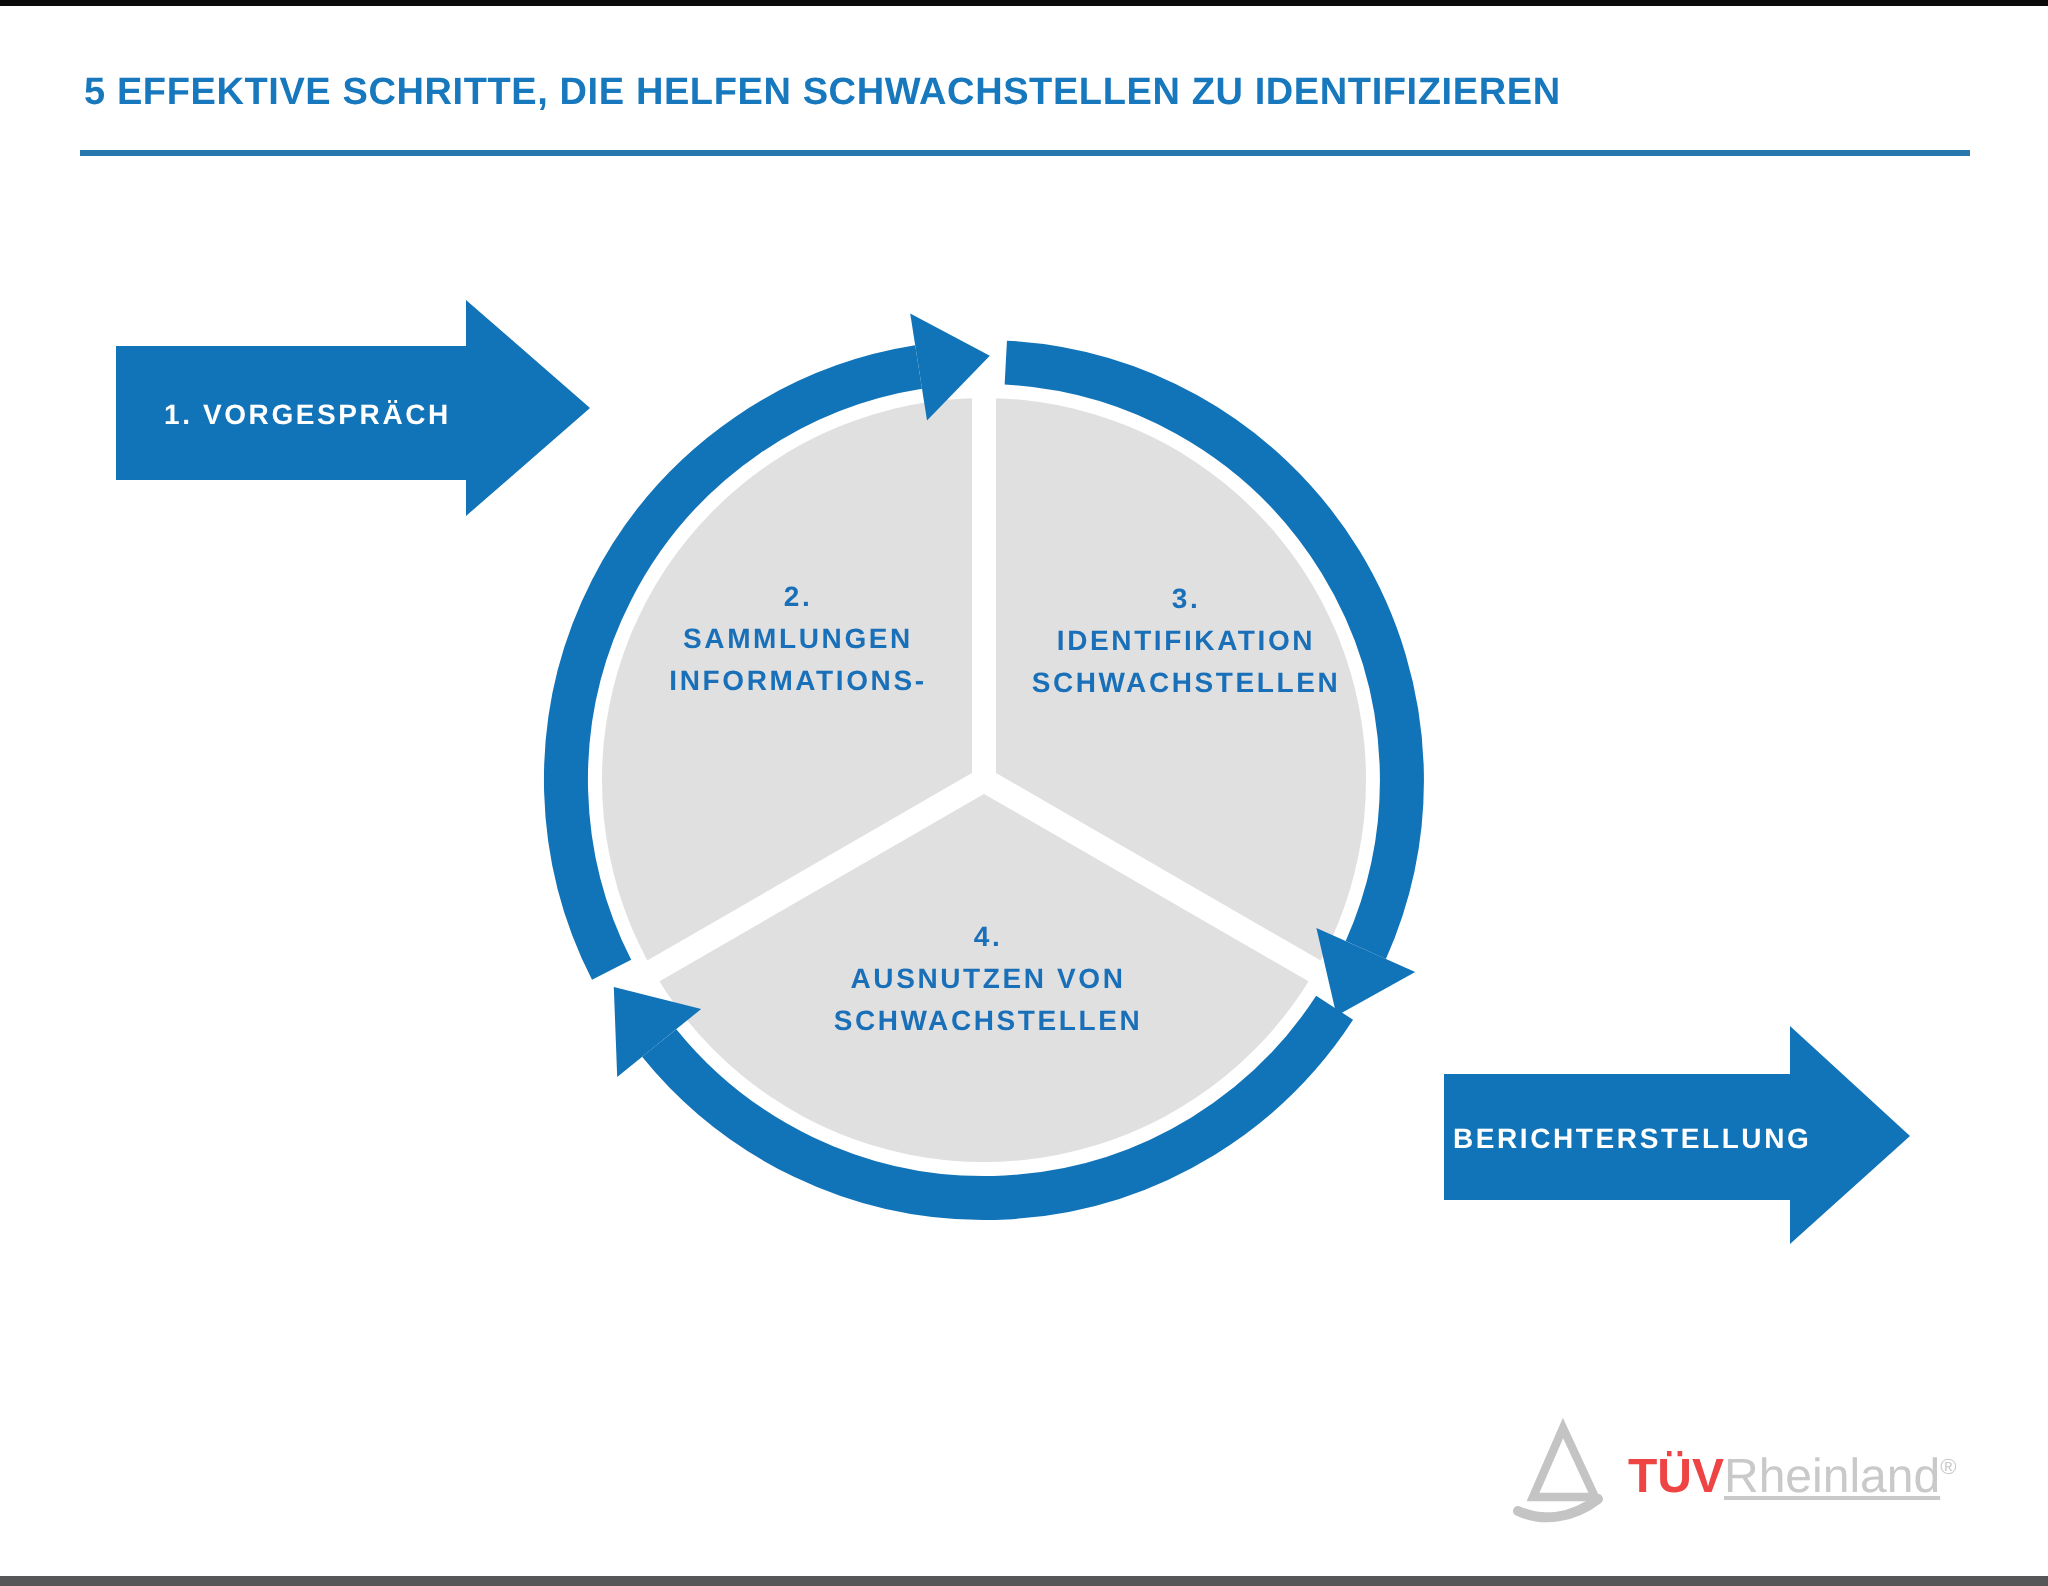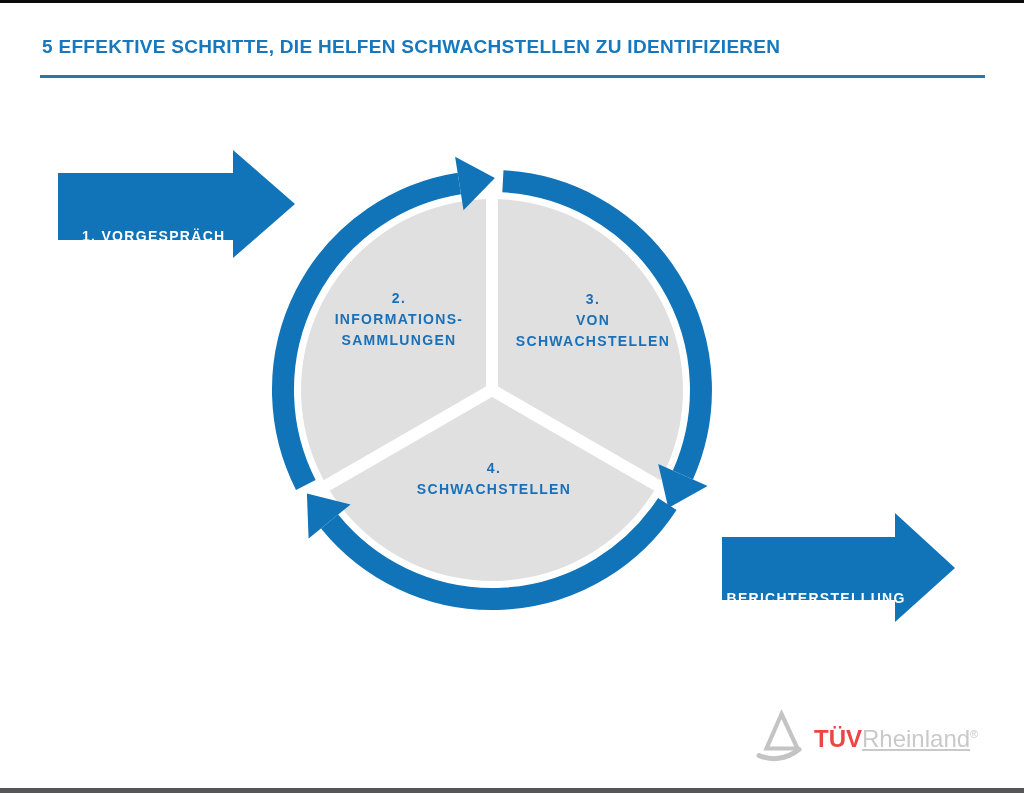--- a/index.html
+++ b/index.html
@@ -36,21 +36,20 @@
     position: absolute; left: 0; top: 0;
     width: 1024px; height: 793px;
   }
   .arrow-label {
     position: absolute;
     color: #ffffff;
     font-weight: bold;
     font-size: 14px;
     letter-spacing: 1.3px;
     white-space: nowrap;
-    margin-top: 29px;
   }
   .step1-label { left: 82px; top: 199px; }
   .step5-label { left: 707px; top: 561px; }
   .segment-label {
     position: absolute;
     color: #1a70b8;
     font-weight: bold;
     font-size: 14px;
     letter-spacing: 1.3px;
     line-height: 21px;
@@ -101,30 +100,31 @@
 
   <path d="M 781.5 714 L 797.5 748.5 L 766.5 748.5 Z" fill="none" stroke="#c4c4c4" stroke-width="4.2" stroke-linejoin="miter"></path>
   <path d="M 759 755.5 C 771 761 786 759.5 799 749.5" fill="none" stroke="#c4c4c4" stroke-width="5" stroke-linecap="round"></path>
 </svg>
 
 <div class="arrow-label step1-label">1. VORGESPRÄCH</div>
 <div class="arrow-label step5-label">5. BERICHTERSTELLUNG</div>
 
 <div class="segment-label segment-2">
   <div>2.</div>
+  <div>SAMMLUNGEN</div>
   <div>INFORMATIONS-</div>
-  <div>SAMMLUNGEN</div>
 </div>
 
 <div class="segment-label segment-3">
   <div>3.</div>
-  <div>VON</div>
+  <div>IDENTIFIKATION</div>
   <div>SCHWACHSTELLEN</div>
 </div>
 
 <div class="segment-label segment-4">
   <div>4.</div>
+  <div>AUSNUTZEN VON</div>
   <div>SCHWACHSTELLEN</div>
 </div>
 
 <div class="logo-text"><span class="logo-tuv">TÜV</span><span class="logo-rheinland">Rheinland</span><span class="logo-reg">®</span></div>
 
 <div class="footer-bar"></div>
 
 </body></html>

